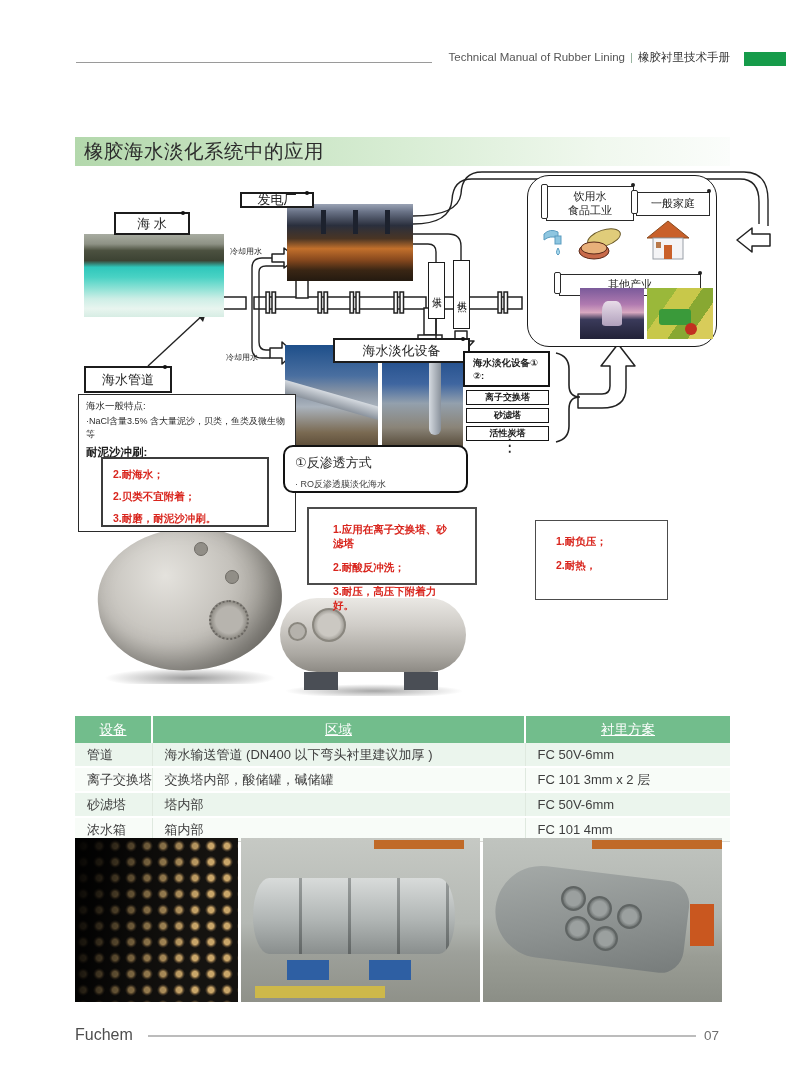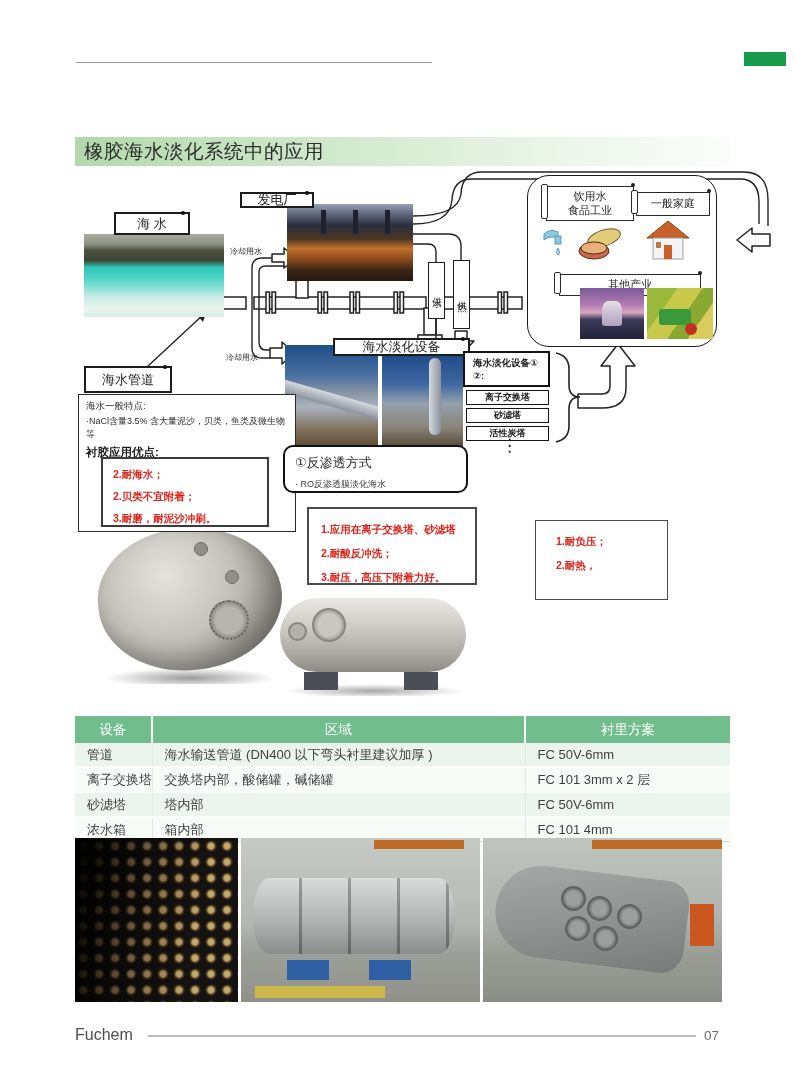--- a/index.html
+++ b/index.html
@@ -21,21 +21,21 @@
   .dsvg{position:absolute;left:0;top:0;}
   .lbox{position:absolute;background:#fff;border:2px solid #1c1c1c;display:flex;align-items:center;justify-content:center;
         font-size:13px;color:#1d1d1d;box-sizing:border-box;z-index:4;}
   .pin::after{content:"";position:absolute;top:-3px;right:3px;width:4px;height:4px;background:#111;border-radius:50%;}
   .small-lbl{position:absolute;font-size:8px;color:#1d1d1d;white-space:nowrap;z-index:4;}
   .vbox{position:absolute;background:#fff;border:1.6px solid #1c1c1c;display:flex;align-items:center;justify-content:center;box-sizing:border-box;z-index:4;}
   .vtext{writing-mode:vertical-rl;text-orientation:upright;font-size:9.5px;letter-spacing:2px;color:#1d1d1d;}
   .rbox{position:absolute;background:#fff;border:2.5px solid #121212;border-radius:10px;box-sizing:border-box;padding:5px 10px;z-index:4;}
   .rbox .t{font-size:13px;color:#2e2e2e;margin:2px 0 6px;}
   .rbox .d{font-size:9px;color:#3e3e3e;}
-  .rednote{position:absolute;background:#fff;border:2px solid #4c4c4c;box-sizing:border-box;padding:4px 12px;z-index:4;}
+  .rednote{position:absolute;background:#fff;border:2px solid #4c4c4c;box-sizing:border-box;padding:4px 24px;z-index:4;}
   .rednote .itm{color:#d9251d;font-weight:bold;font-size:10.5px;margin:10px 0;}
   .traits{position:absolute;left:78px;top:224px;width:218px;height:138px;background:#fff;border:1.6px solid #2a2a2a;
           box-sizing:border-box;padding:5px 7px;z-index:4;}
   .traits .l1{font-size:9.5px;color:#2c2c2c;}
   .traits .l2{font-size:9px;color:#2c2c2c;margin-top:2px;}
   .traits .l3{font-size:11.5px;font-weight:bold;color:#1c1c1c;margin-top:4px;}
   .traits .inner{position:absolute;left:22px;top:62px;width:168px;height:70px;border:2px solid #3c3c3c;padding:1px 10px;box-sizing:border-box;}
   .traits .inner .itm{color:#d9251d;font-weight:bold;font-size:10.5px;margin:8px 0;}
   .users-box{position:absolute;left:527px;top:5px;width:188px;height:170px;border:1.8px solid #1c1c1c;border-radius:22px;background:#fff;z-index:4;}
   .scroll{position:absolute;background:#fff;border:1.6px solid #2a2a2a;display:flex;flex-direction:column;align-items:center;justify-content:center;
@@ -83,21 +83,21 @@
   .th-body{position:absolute;left:4px;top:2px;width:186px;height:74px;border-radius:37px;
      background:linear-gradient(180deg,#eae8e4 0%,#cfccc7 38%,#aba8a2 76%,#8d8a84 100%);}
   .th-manway{position:absolute;left:36px;top:12px;width:30px;height:30px;border-radius:50%;
      background:radial-gradient(circle,#cbc8c2 52%,#99968f 76%,#7c796f);border:2px solid #8a877f;}
   .th-port{position:absolute;left:12px;top:26px;width:15px;height:15px;border-radius:50%;background:#b5b2ac;border:2px solid #8a877f;}
   .th-saddle{position:absolute;bottom:6px;width:34px;height:18px;background:#4a4e55;}
   .th-shadow{position:absolute;left:4%;bottom:-2px;width:92%;height:14px;
      background:radial-gradient(ellipse at center,rgba(35,35,35,.4),rgba(35,35,35,0) 70%);}
   
   .parts-table{position:absolute;left:75px;top:716px;width:655px;border-collapse:collapse;table-layout:fixed;z-index:2;}
-  .parts-table th{background:#72bd8c;color:#fff;font-weight:normal;font-size:13.5px;height:25px;border-right:2px solid #fff;}
+  .parts-table th{background:#72bd8c;color:#fff;font-weight:normal;font-size:13.5px;height:25px;border-right:2px solid #fff;text-decoration:underline;}
   .parts-table th:last-child{border-right:none;}
   .parts-table td{height:23px;font-size:13px;color:#3e3e3e;border-bottom:2px solid #fff;border-right:1px solid #dfe9df;padding:0 4px 0 12px;white-space:nowrap;}
   .parts-table td:first-child{}
   .parts-table td:last-child{border-right:none;}
   .parts-table tbody tr:nth-child(odd) td{background:#ebf5ed;}
   .parts-table tbody tr:nth-child(even) td{background:#f8fcf8;}
   .parts-table tbody tr:last-child td{border-bottom:1px solid #d8d8d4;}
   
   .photo-tubesheet{left:75px;top:838px;width:163px;height:164px;background-color:#151310;
      background-image:radial-gradient(circle at 8px 8px,#c9a66a 2.6px,#8a6f45 3.6px,#4a3c28 4.6px,rgba(0,0,0,0) 6px);
@@ -122,20 +122,23 @@
   .ftr-line{left:148px;top:1035px;width:548px;border-top:2px solid #bcbcbc;}
   .ftr-page{left:704px;top:1028px;font-size:13.5px;color:#6e6e6e;}
   .icon-svg{position:absolute;}
 </style>
 </head>
 <body>
 
 <div class="page">
 
   <div class="abs hdr-line"></div>
+  <div class="abs hdr-text">
+    <span>Technical Manual of Rubber Lining</span><span class="dv">|</span><span class="zh">橡胶衬里技术手册</span>
+  </div>
   <div class="abs hdr-chip"></div>
 
   <div class="section-bar" style="top:137px;">橡胶海水淡化系统中的应用</div>
 
   <div class="abs diagram">
 
     <svg class="dsvg" width="794" height="532" viewBox="0 0 794 532">
       <g stroke="#222" stroke-width="1.5" fill="#fff">
 
         <rect x="166" y="127" width="80" height="12"></rect>
@@ -205,27 +208,27 @@
     <div class="lbox pin" style="left:88px;top:42px;width:76px;height:23px;margin-left:26px;">海  水</div>
     <div class="lbox pin" style="left:240px;top:22px;width:74px;height:16px;">发电厂</div>
     <div class="small-lbl" style="left:230px;top:76px;">冷却用水</div>
     <div class="small-lbl" style="left:226px;top:182px;">冷却用水</div>
     <div class="vbox" style="left:428px;top:92px;width:17px;height:57px;">
       <span class="vtext">供水</span>
     </div>
     <div class="vbox" style="left:453px;top:90px;width:17px;height:69px;">
       <span class="vtext">供热</span>
     </div>
-    <div class="lbox pin" style="left:333px;top:168px;width:137px;height:18px;">海水淡化设备</div>
+    <div class="lbox pin" style="left:333px;top:168px;width:137px;height:25px;">海水淡化设备</div>
     <div class="lbox pin" style="left:84px;top:196px;width:88px;height:27px;">海水管道</div>
 
     <div class="traits">
       <div class="l1">海水一般特点:</div>
       <div class="l2">·NaCl含量3.5%  含大量泥沙，贝类，鱼类及微生物等</div>
-      <div class="l3">衬胶应用优点:</div>
+      <div class="l3">耐泥沙冲刷:</div>
       <div class="inner">
         <div class="itm">2.耐海水；</div>
         <div class="itm">2.贝类不宜附着；</div>
         <div class="itm">3.耐磨，耐泥沙冲刷。</div>
       </div>
     </div>
 
     <div class="users-box">
       <div class="scroll" style="left:18px;top:10px;width:88px;height:35px;text-align:center;">
         <span>饮用水</span>

